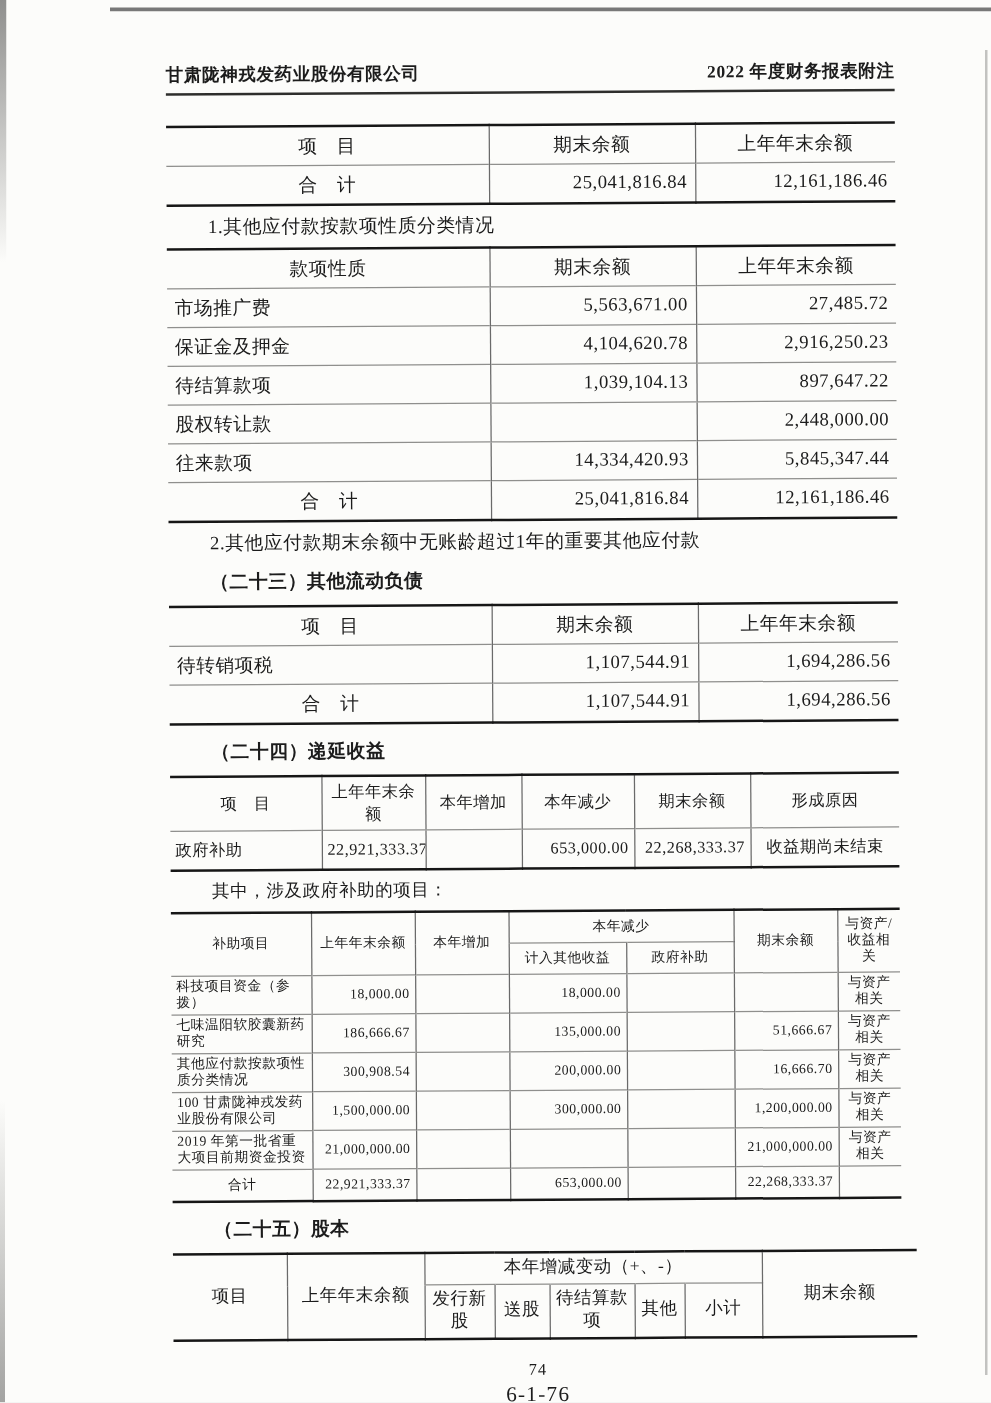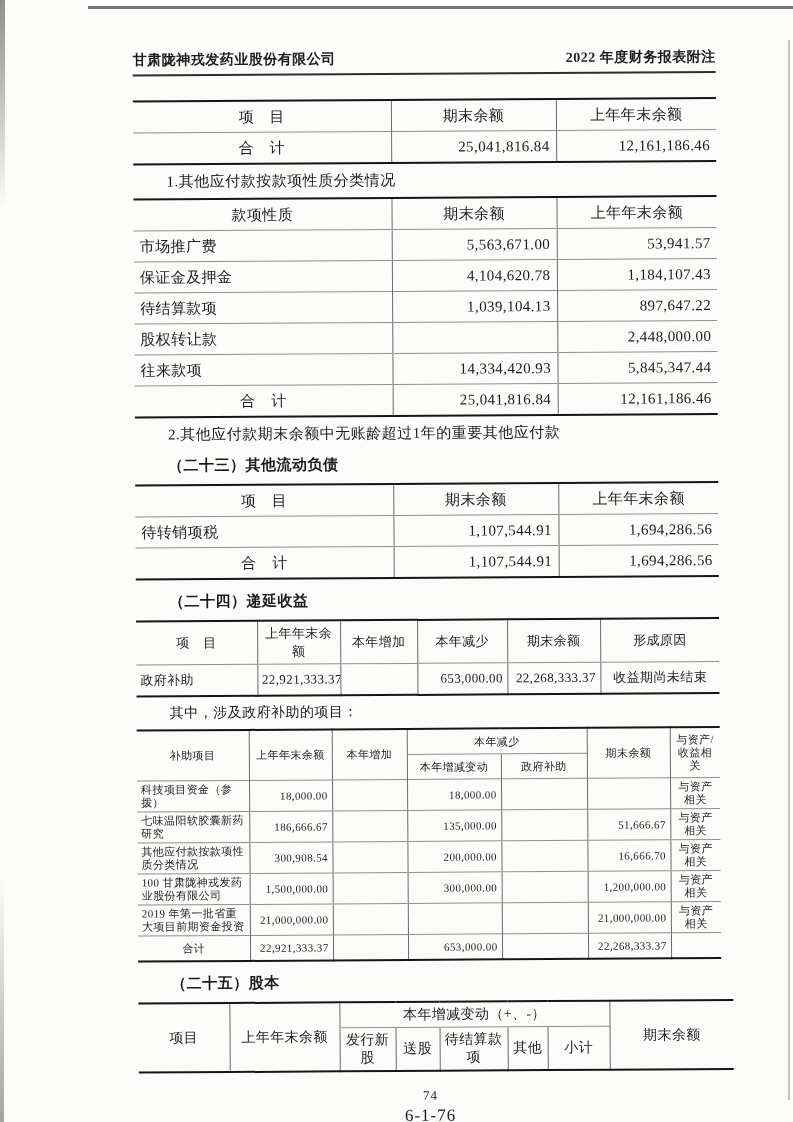--- a/index.html
+++ b/index.html
@@ -111,26 +111,26 @@
           </colgroup>
         <tbody>
             <tr class="head r0">
           <td class="fc">款项性质</td>
           <td>期末余额</td>
           <td>上年年末余额</td>
         </tr>
         <tr>
           <td class="fc lbl">市场推广费</td>
           <td class="num">5,563,671.00</td>
-          <td class="num">53,941.57</td>
+          <td class="num">27,485.72</td>
         </tr>
         <tr>
           <td class="fc lbl">保证金及押金</td>
           <td class="num">4,104,620.78</td>
-          <td class="num">1,184,107.43</td>
+          <td class="num">2,916,250.23</td>
         </tr>
         <tr>
           <td class="fc lbl">待结算款项</td>
           <td class="num">1,039,104.13</td>
           <td class="num">897,647.22</td>
         </tr>
         <tr>
           <td class="fc lbl">股权转让款</td>
           <td class="num"></td>
           <td class="num">2,448,000.00</td>
@@ -223,21 +223,21 @@
         <tbody>
             <tr class="head r0">
           <td class="fc" rowspan="2">补助项目</td>
           <td rowspan="2">上年年末余额</td>
           <td rowspan="2">本年增加</td>
           <td colspan="2">本年减少</td>
           <td rowspan="2">期末余额</td>
           <td rowspan="2">与资产/收益相关</td>
         </tr>
         <tr class="head">
-          <td>本年增减变动</td>
+          <td>计入其他收益</td>
           <td>政府补助</td>
         </tr>
         <tr>
           <td class="fc lbl">科技项目资金（参拨）</td>
           <td class="num">18,000.00</td>
           <td></td>
           <td class="num">18,000.00</td>
           <td></td>
           <td class="num"></td>
           <td class="ctr">与资产相关</td>

